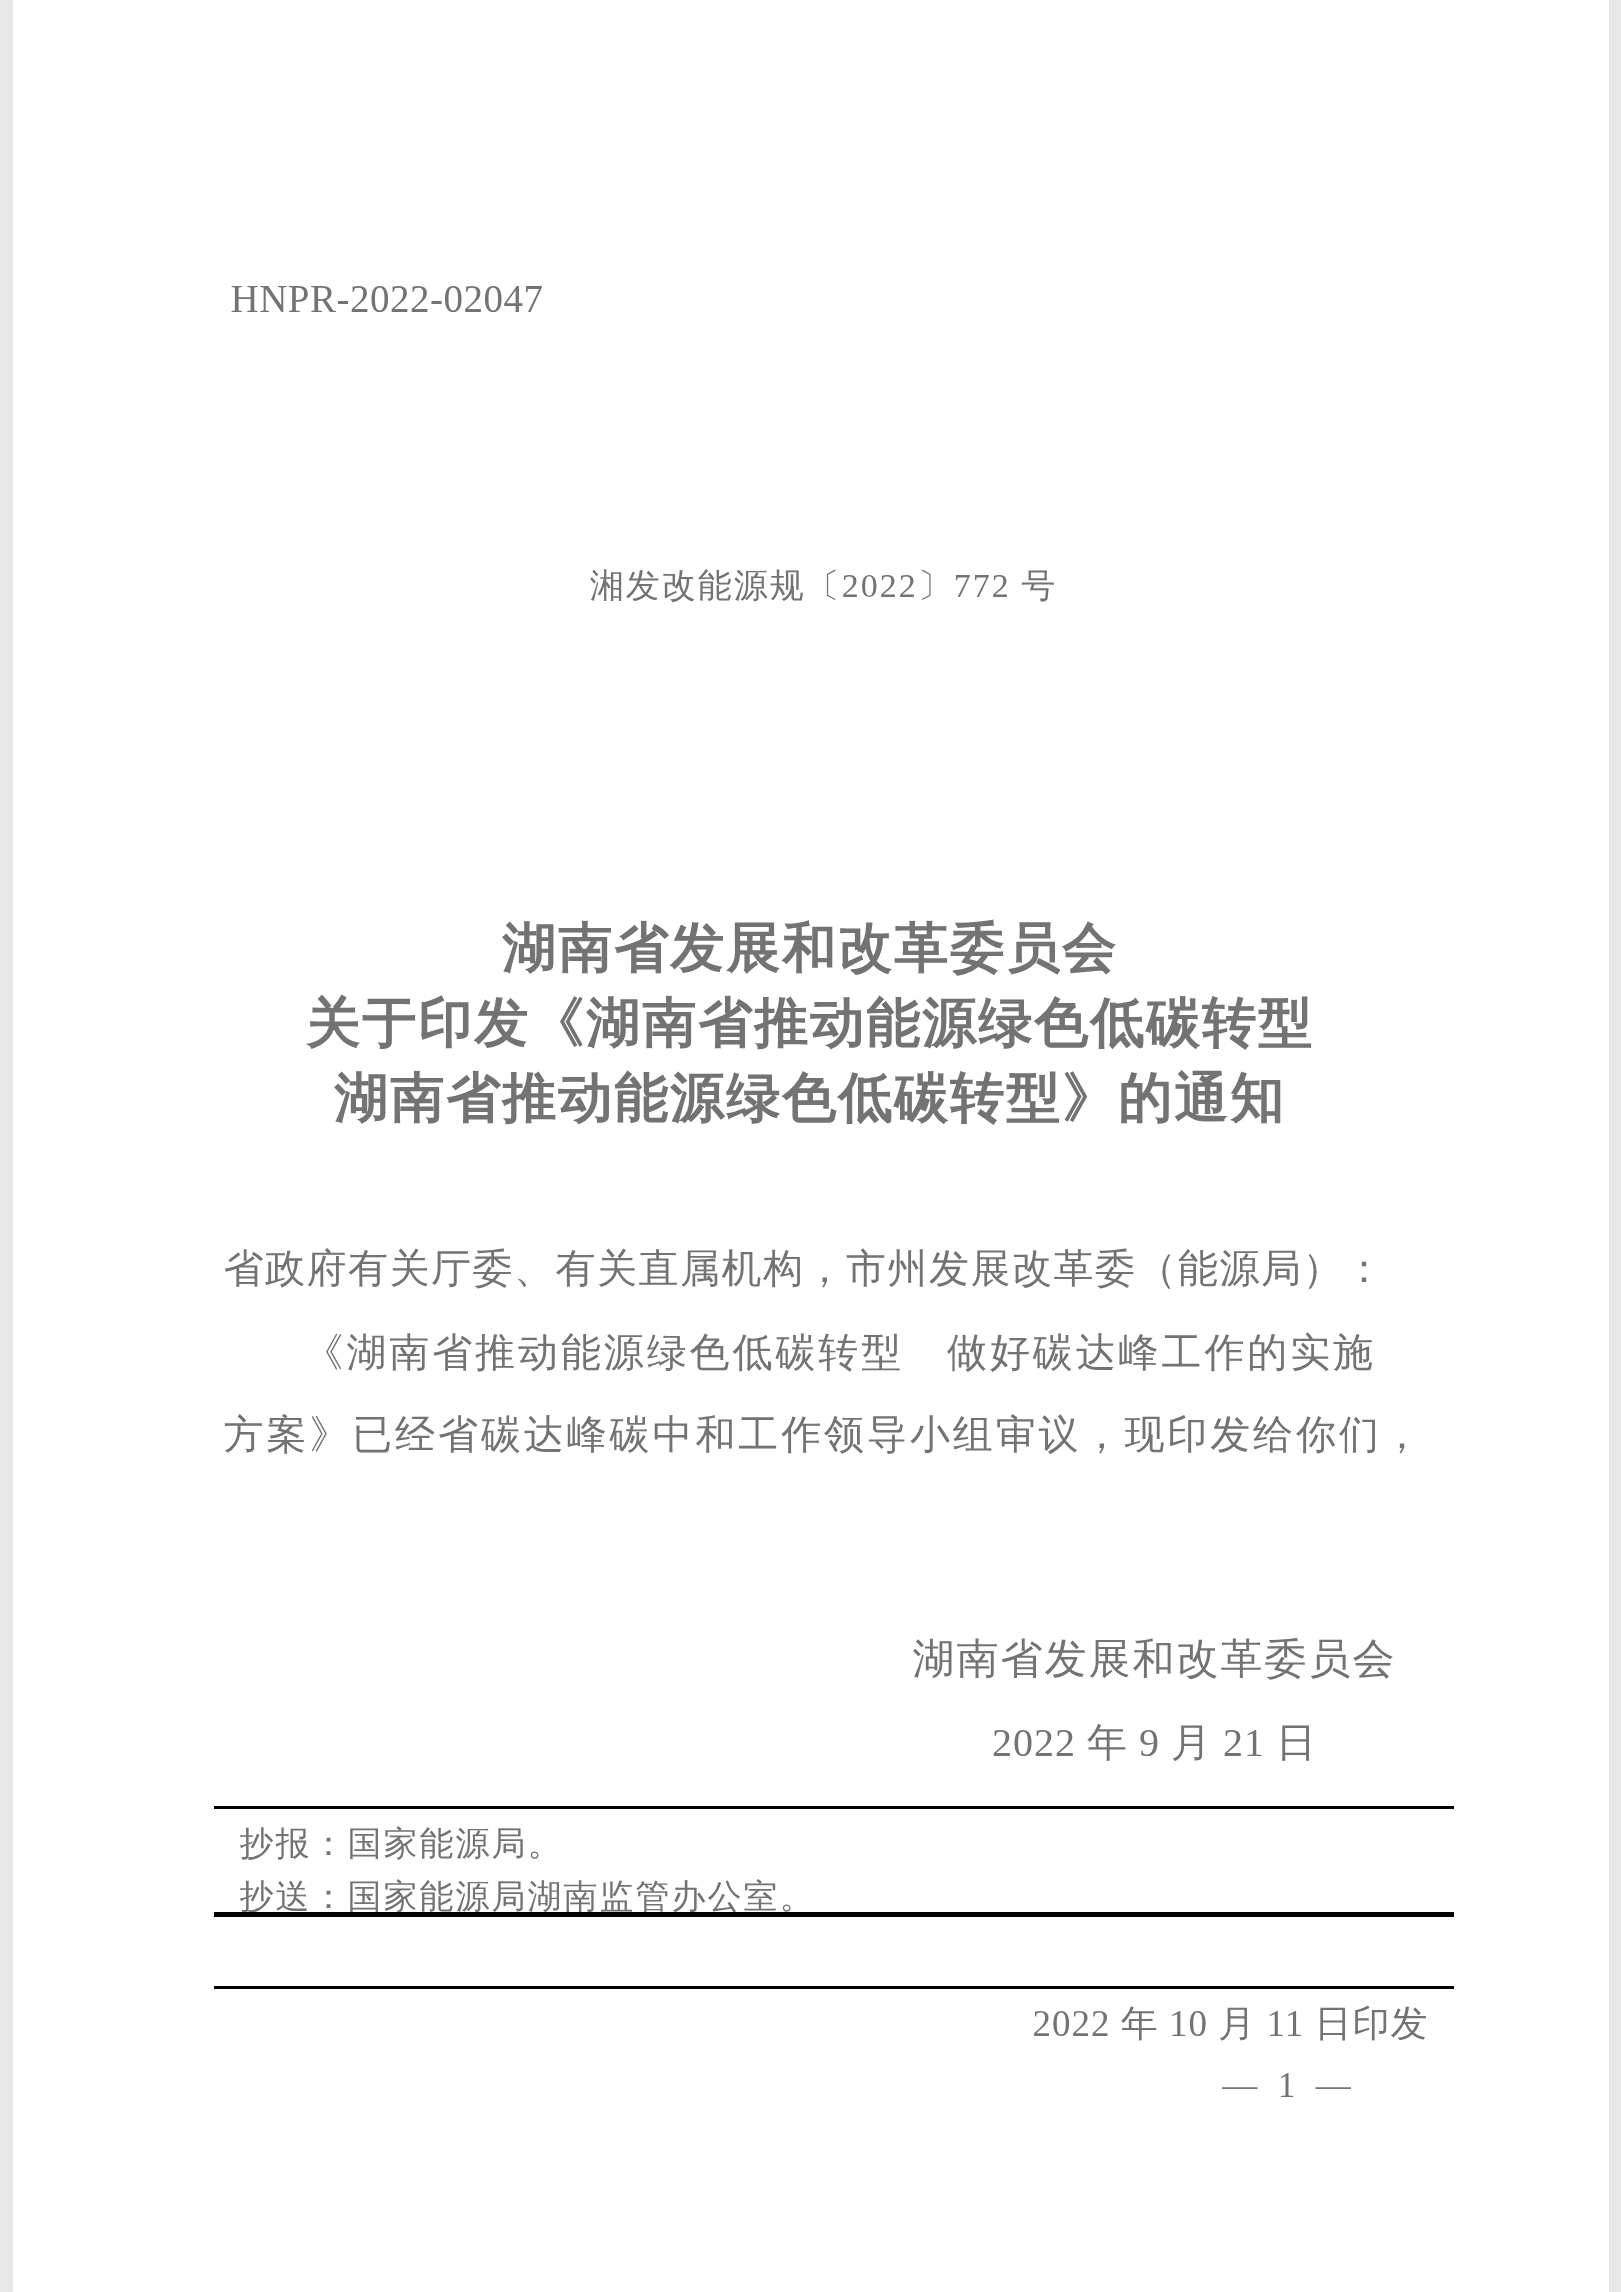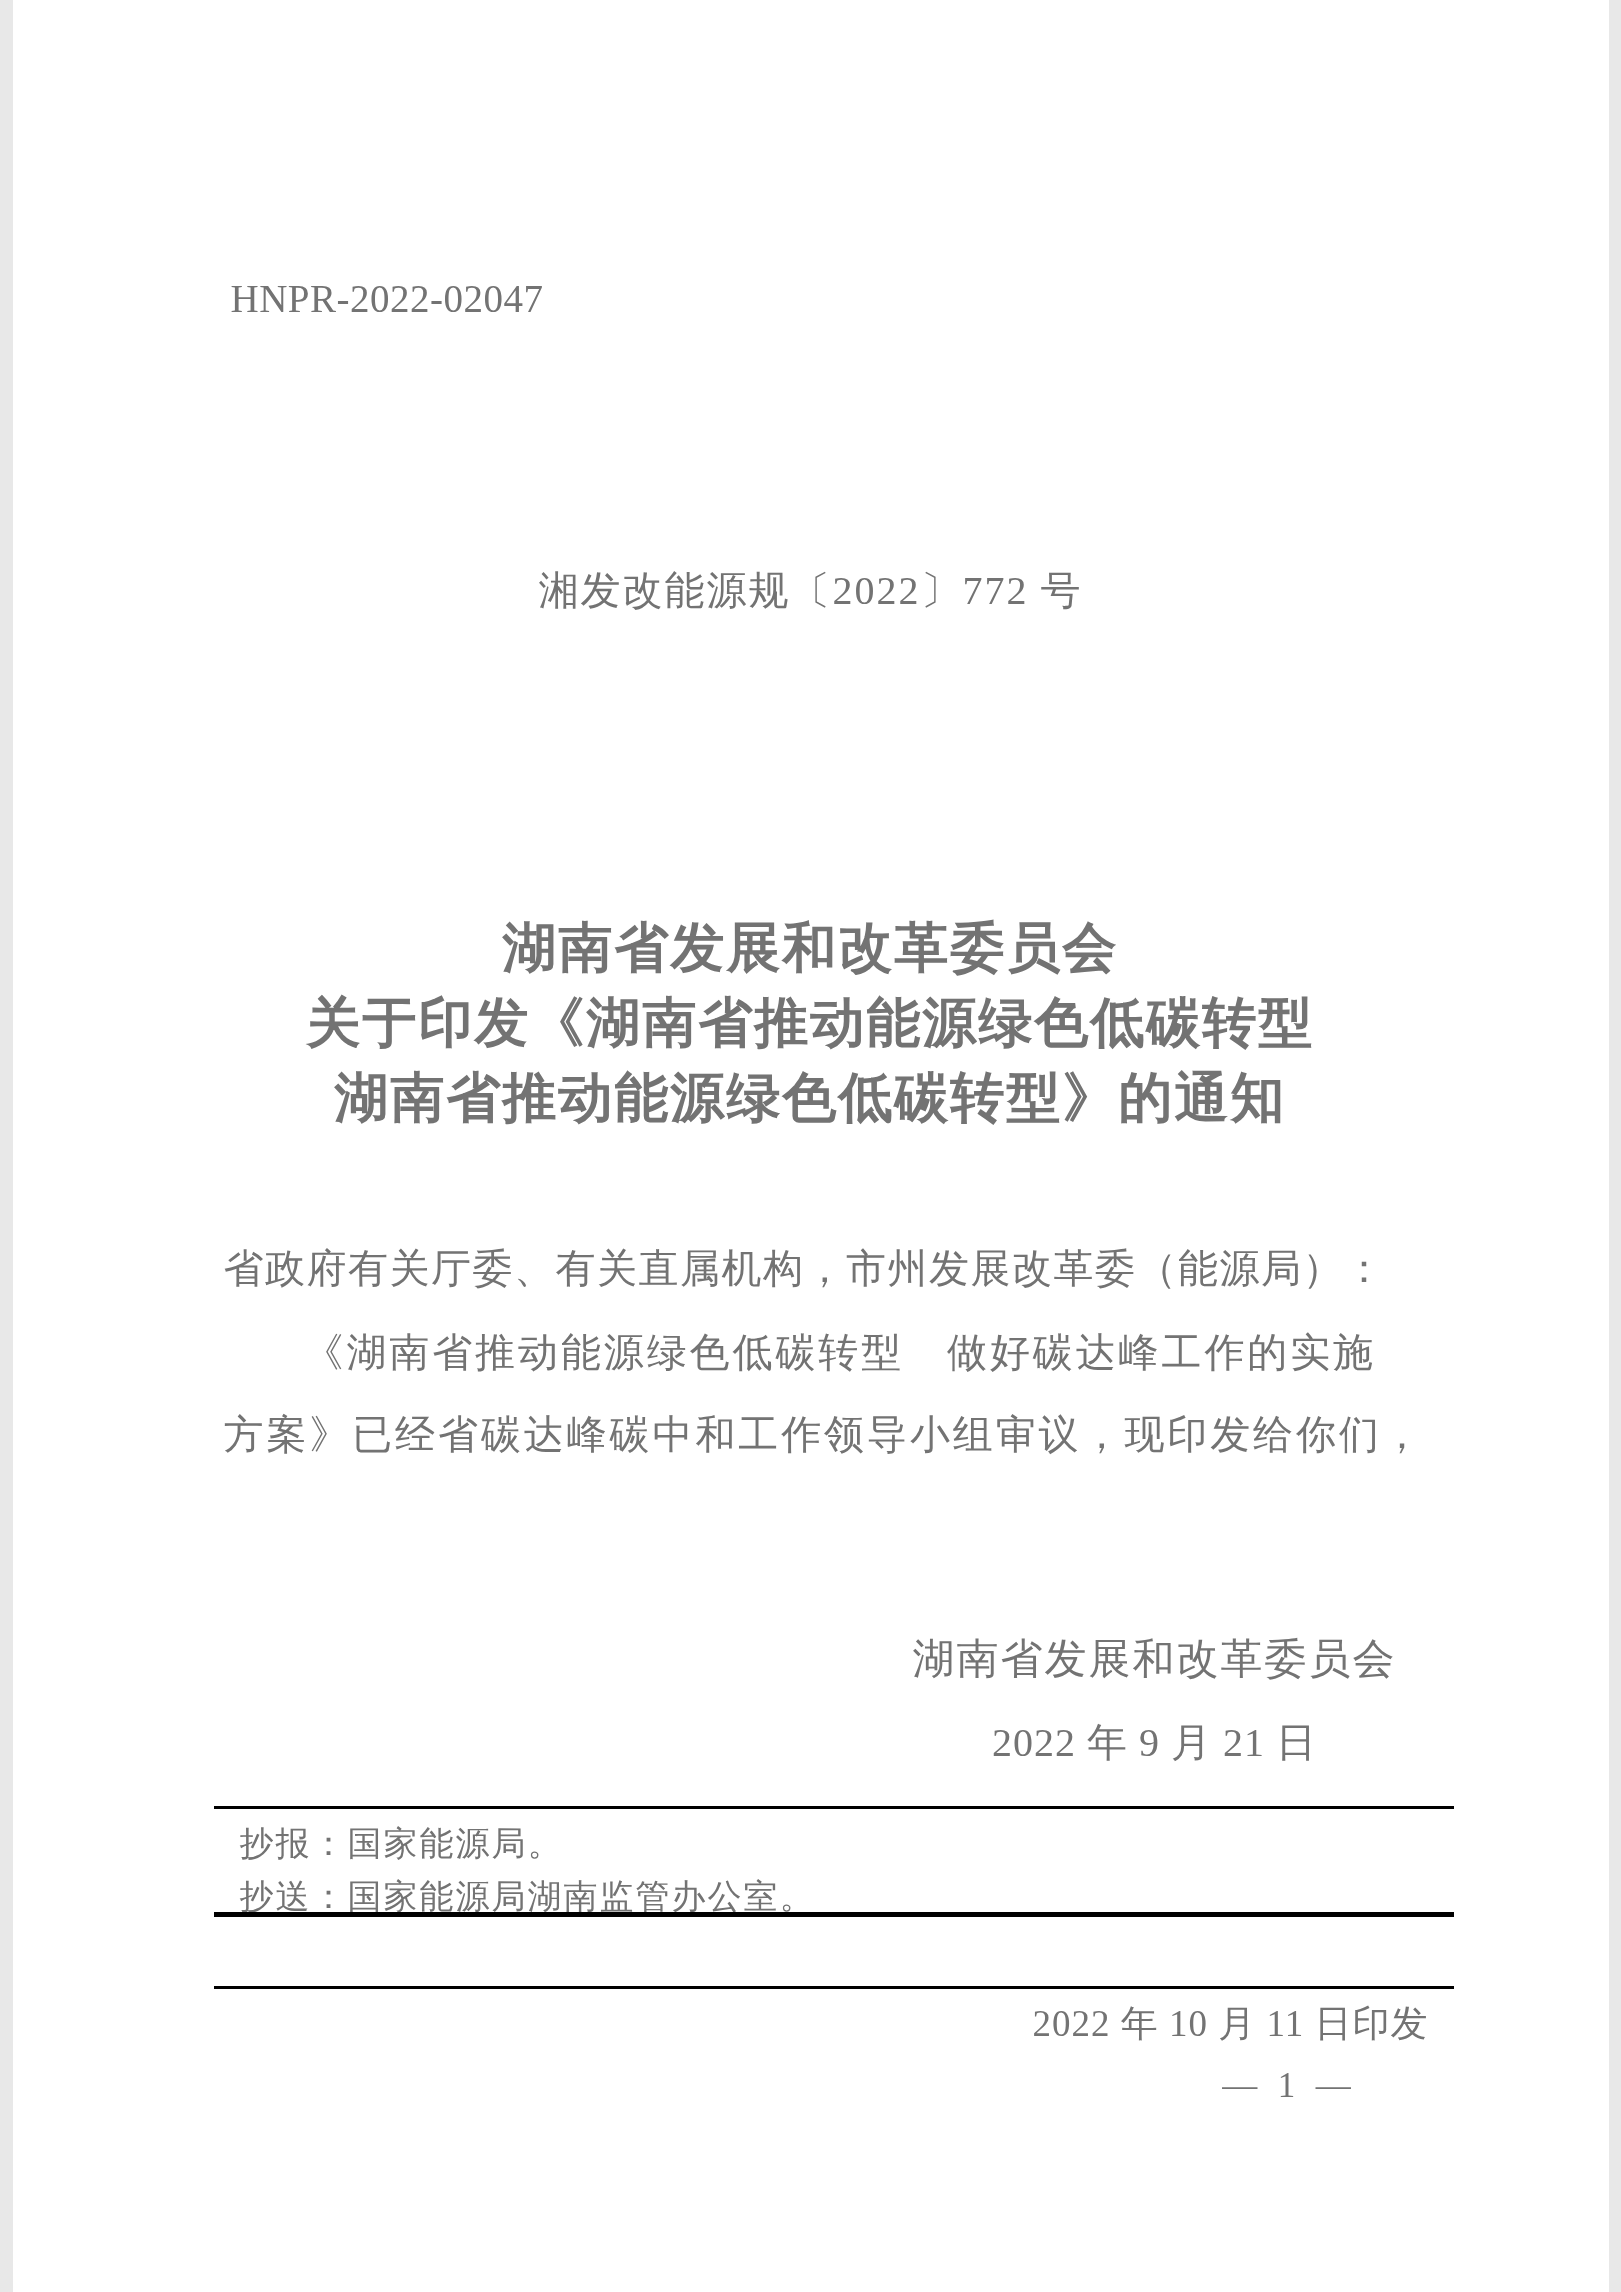--- a/index.html
+++ b/index.html
@@ -16,25 +16,25 @@
   .reg-code {
     position: absolute;
     left: 218px;
     top: 276px;
     font-size: 39px;
     letter-spacing: 0.5px;
     font-family: "Liberation Serif", "DejaVu Serif", serif;
   }
   .doc-number {
     position: absolute;
-    left: 0;
+    left: 13px;
     width: 100%;
     top: 563px;
     text-align: center;
-    font-size: 40px;
+    font-size: 34px;
     letter-spacing: 2px;
   }
   .doc-title {
     position: absolute;
     left: 0;
     width: 100%;
     top: 910px;
     text-align: center;
     font-weight: bold;
     font-size: 54px;

